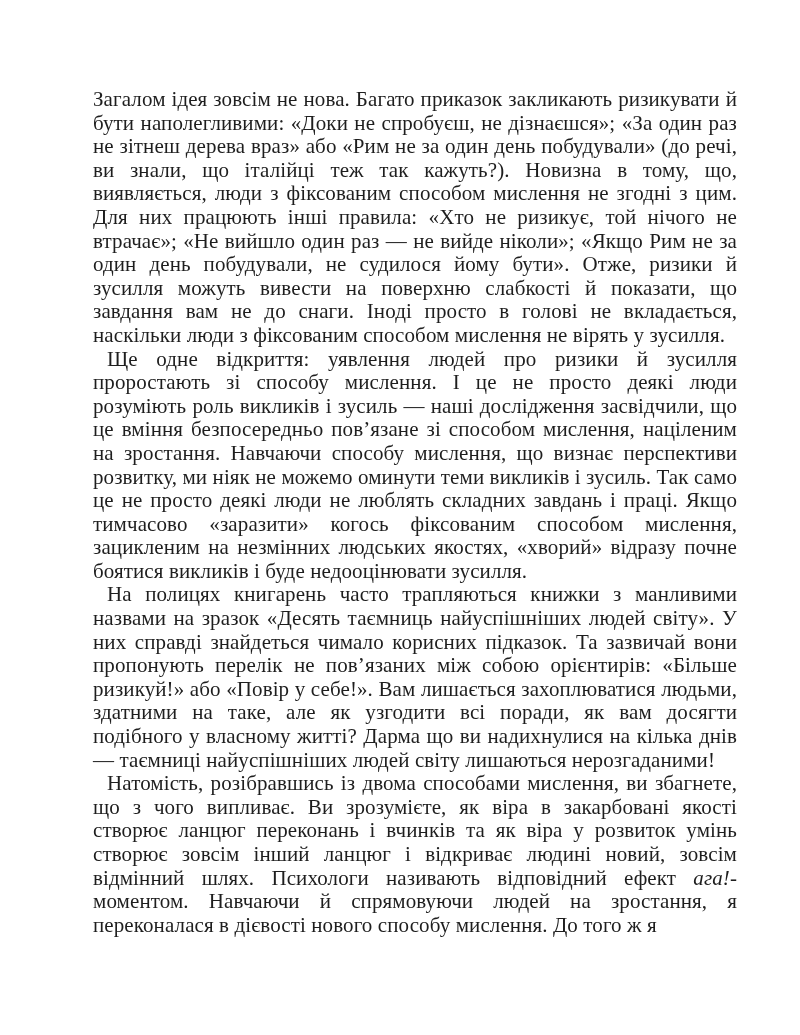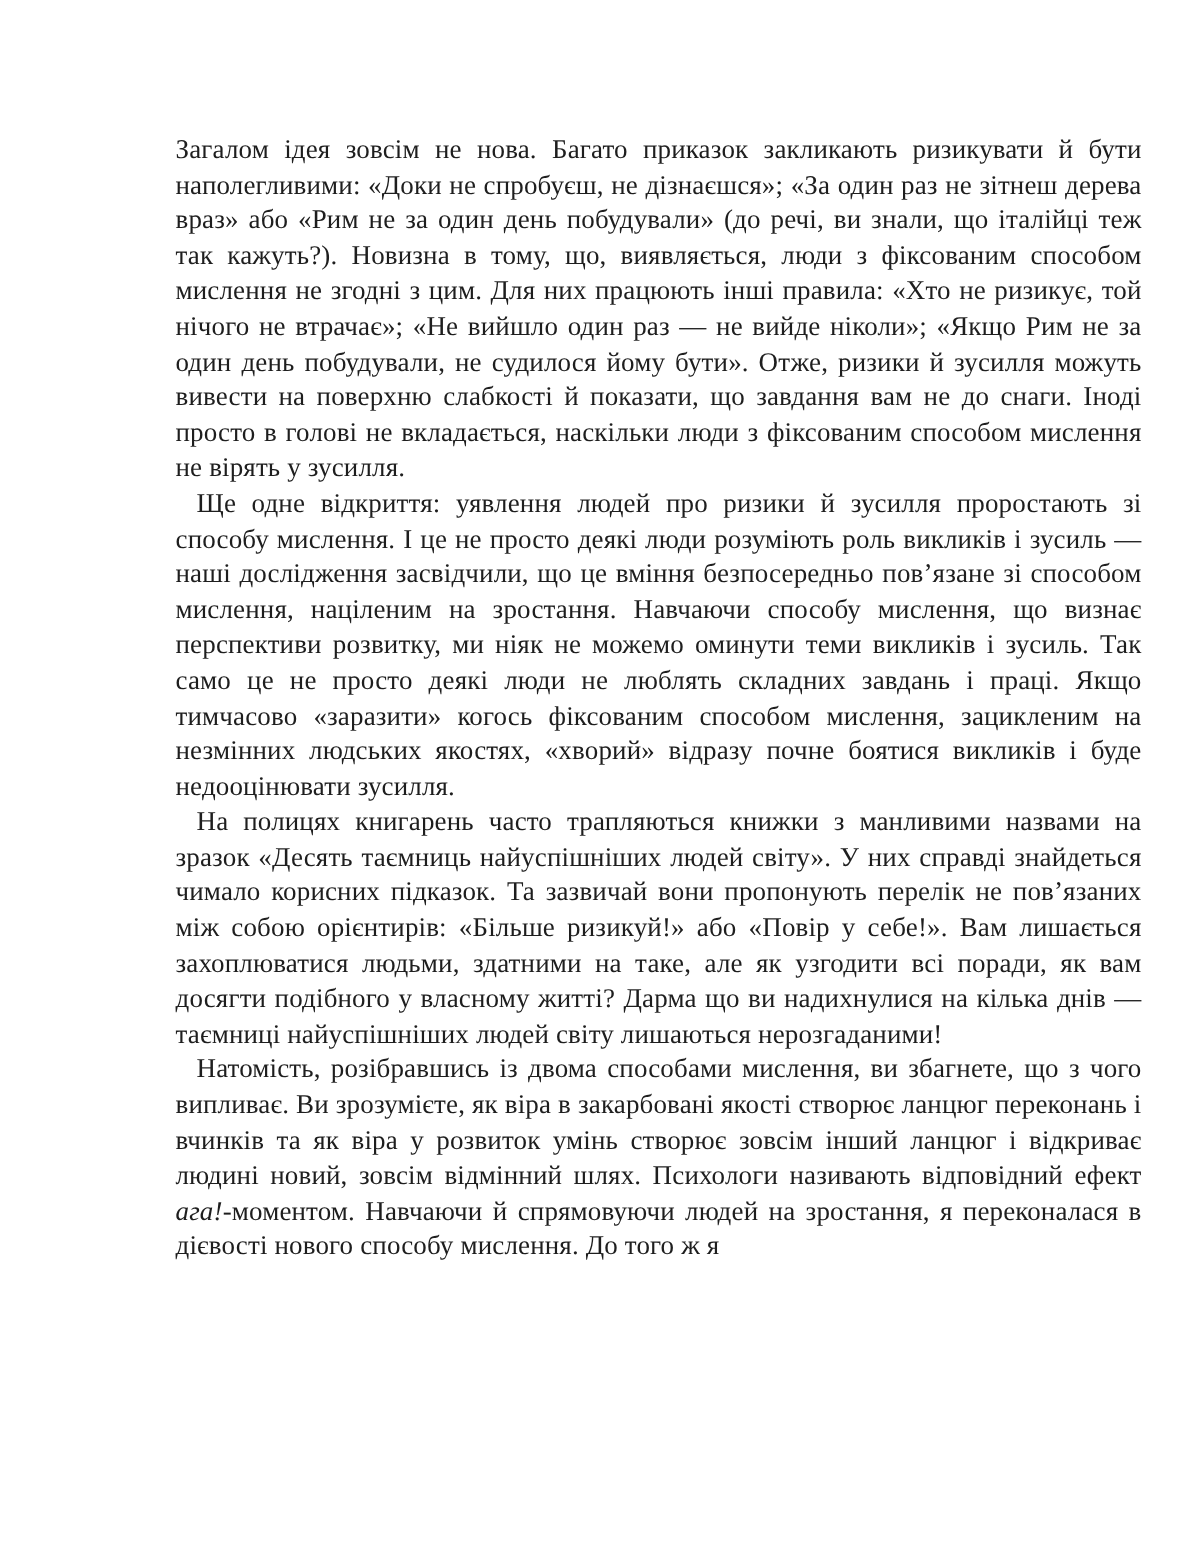--- a/index.html
+++ b/index.html
@@ -13,26 +13,25 @@
     height: 1035px;
     background: #ffffff;
     overflow: hidden;
   }
   .text-block {
     position: absolute;
     left: 93px;
     top: 88px;
     width: 644px;
     font-family: "Liberation Serif", "DejaVu Serif", serif;
-    font-size: 18px;
+    font-size: 21px;
     line-height: 23.6px;
     color: #1e1e1e;
     text-align: justify;
     letter-spacing: 0.1px;
-    margin-left: 24px;
   }
   .para {
     margin: 0;
     padding: 0;
     text-indent: 14px;
   }
   .para.no-indent {
     text-indent: 0;
   }
   .para em {

